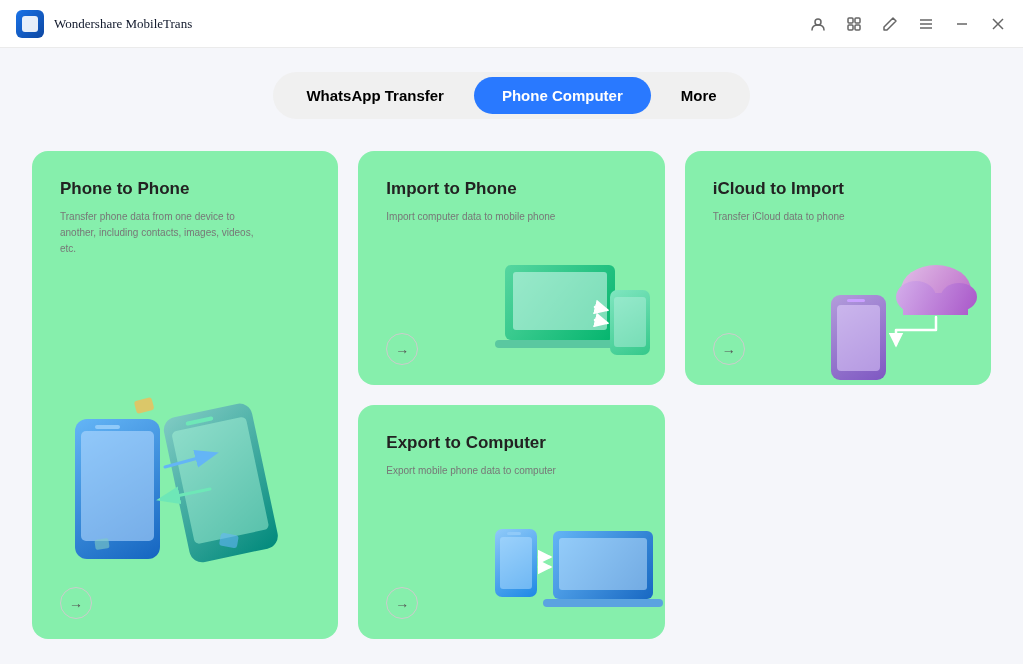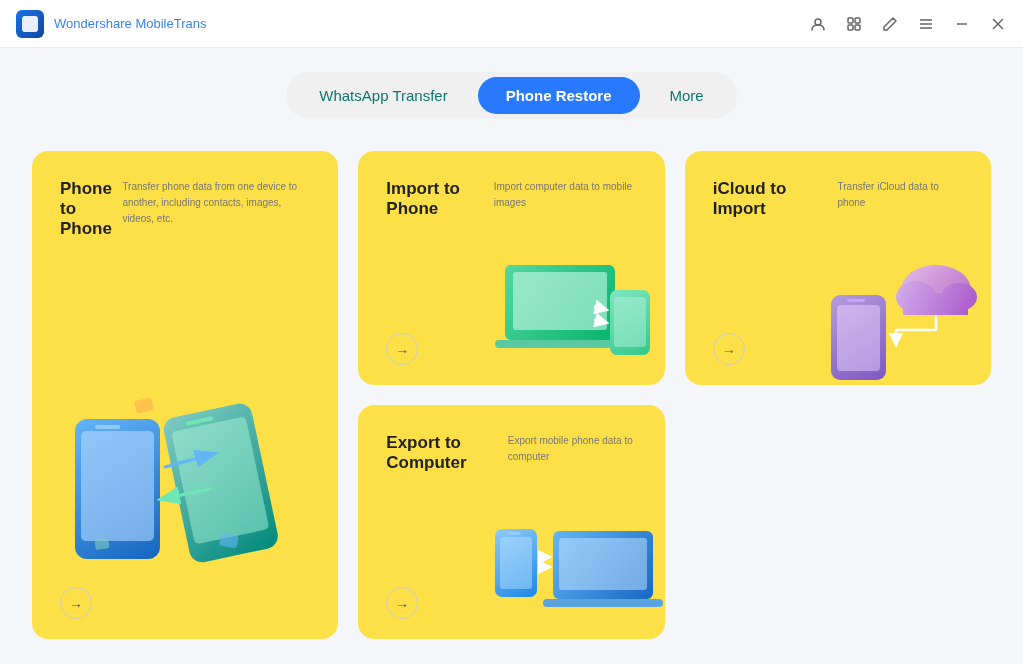--- a/index.html
+++ b/index.html
@@ -37,22 +37,23 @@
     .titlebar-logo-inner {
       width: 16px;
       height: 16px;
       border-radius: 3px;
       background: white;
       opacity: 0.9;
     }
     .titlebar-title {
       font-size: 13px;
       font-weight: 500;
-      color: #3b82f6;
+      color: #0f172a;
       flex: 1;
+      font-family: Liberation Serif, serif;
     }
     .titlebar-controls {
       display: flex;
       align-items: center;
       gap: 18px;
     }
     .titlebar-icon {
       color: #666;
       font-size: 15px;
       cursor: pointer;
@@ -78,51 +79,51 @@
       border-radius: 30px;
       padding: 5px;
       width: fit-content;
       margin: 0 auto 32px auto;
       gap: 2px;
     }
     .nav-tab {
       padding: 10px 28px;
       border-radius: 25px;
       font-size: 15px;
-      font-weight: 400;
+      font-weight: 700;
       cursor: pointer;
-      color: #0f766e;
+      color: #000000;
       transition: all 0.2s;
       white-space: nowrap;
     }
     .nav-tab.active {
       background: #2979ff;
       color: #fff;
       font-weight: 600;
     }
 
     
     .cards-grid {
       display: grid;
       grid-template-columns: 1fr 1fr 1fr;
       grid-template-rows: 1fr 1fr;
       gap: 20px;
       height: calc(100% - 80px);
     }
 
     .card {
-      background: #fde047;
+      background: #86efac;
       border-radius: 16px;
       padding: 28px 28px 22px 28px;
       position: relative;
       overflow: hidden;
       cursor: pointer;
       transition: box-shadow 0.2s;
       display: flex;
-      flex-direction: row;
+      flex-direction: column;
     }
 
     .card-large {
       grid-row: span 2;
     }
 
     .card-title {
       font-size: 17px;
       font-weight: 700;
       color: #222;
@@ -220,21 +221,21 @@
           <line x1="13" y1="3" x2="3" y2="13" stroke="#666" stroke-width="1.5"></line>
         </svg>
     </div>
   </div>
 </div>
 
 <div class="main-content">
 
   <nav class="nav-tabs">
     <div class="nav-tab">WhatsApp Transfer</div>
-    <div class="nav-tab active">Phone Restore</div>
+    <div class="nav-tab active">Phone Computer</div>
     <div class="nav-tab">More</div>
   </nav>
 
   <div class="cards-grid">
 
     <div class="card card-large">
       <div class="card-title">Phone to Phone</div>
       <div class="card-desc">Transfer phone data from one device to another, including contacts, images, videos, etc.</div>
 
       <div style="position:absolute; bottom:60px; left:50%; transform:translateX(-50%); width:240px; height:200px;">
@@ -277,21 +278,21 @@
               <path d="M0,0 L0,6 L8,3 z" fill="#6ee7b7"></path>
             </marker>
           </defs>
         </svg>
       </div>
       <div class="card-arrow">→</div>
     </div>
 
     <div class="card">
       <div class="card-title">Import to Phone</div>
-      <div class="card-desc">Import computer data to mobile images</div>
+      <div class="card-desc">Import computer data to mobile phone</div>
 
       <div class="illustration-import">
         <svg width="180" height="150" viewBox="0 0 180 150" fill="none" xmlns="http://www.w3.org/2000/svg">
 
           <rect x="20" y="30" width="110" height="75" rx="6" fill="url(#laptopGreen)"></rect>
           <rect x="28" y="37" width="94" height="58" rx="3" fill="#c8f7e8" opacity="0.6"></rect>
           <rect x="10" y="105" width="130" height="8" rx="4" fill="#5ac8a0"></rect>
 
           <rect x="125" y="55" width="40" height="65" rx="7" fill="url(#phoneGreen2)"></rect>
           <rect x="129" y="62" width="32" height="50" rx="3" fill="#b2f0dc" opacity="0.5"></rect>

